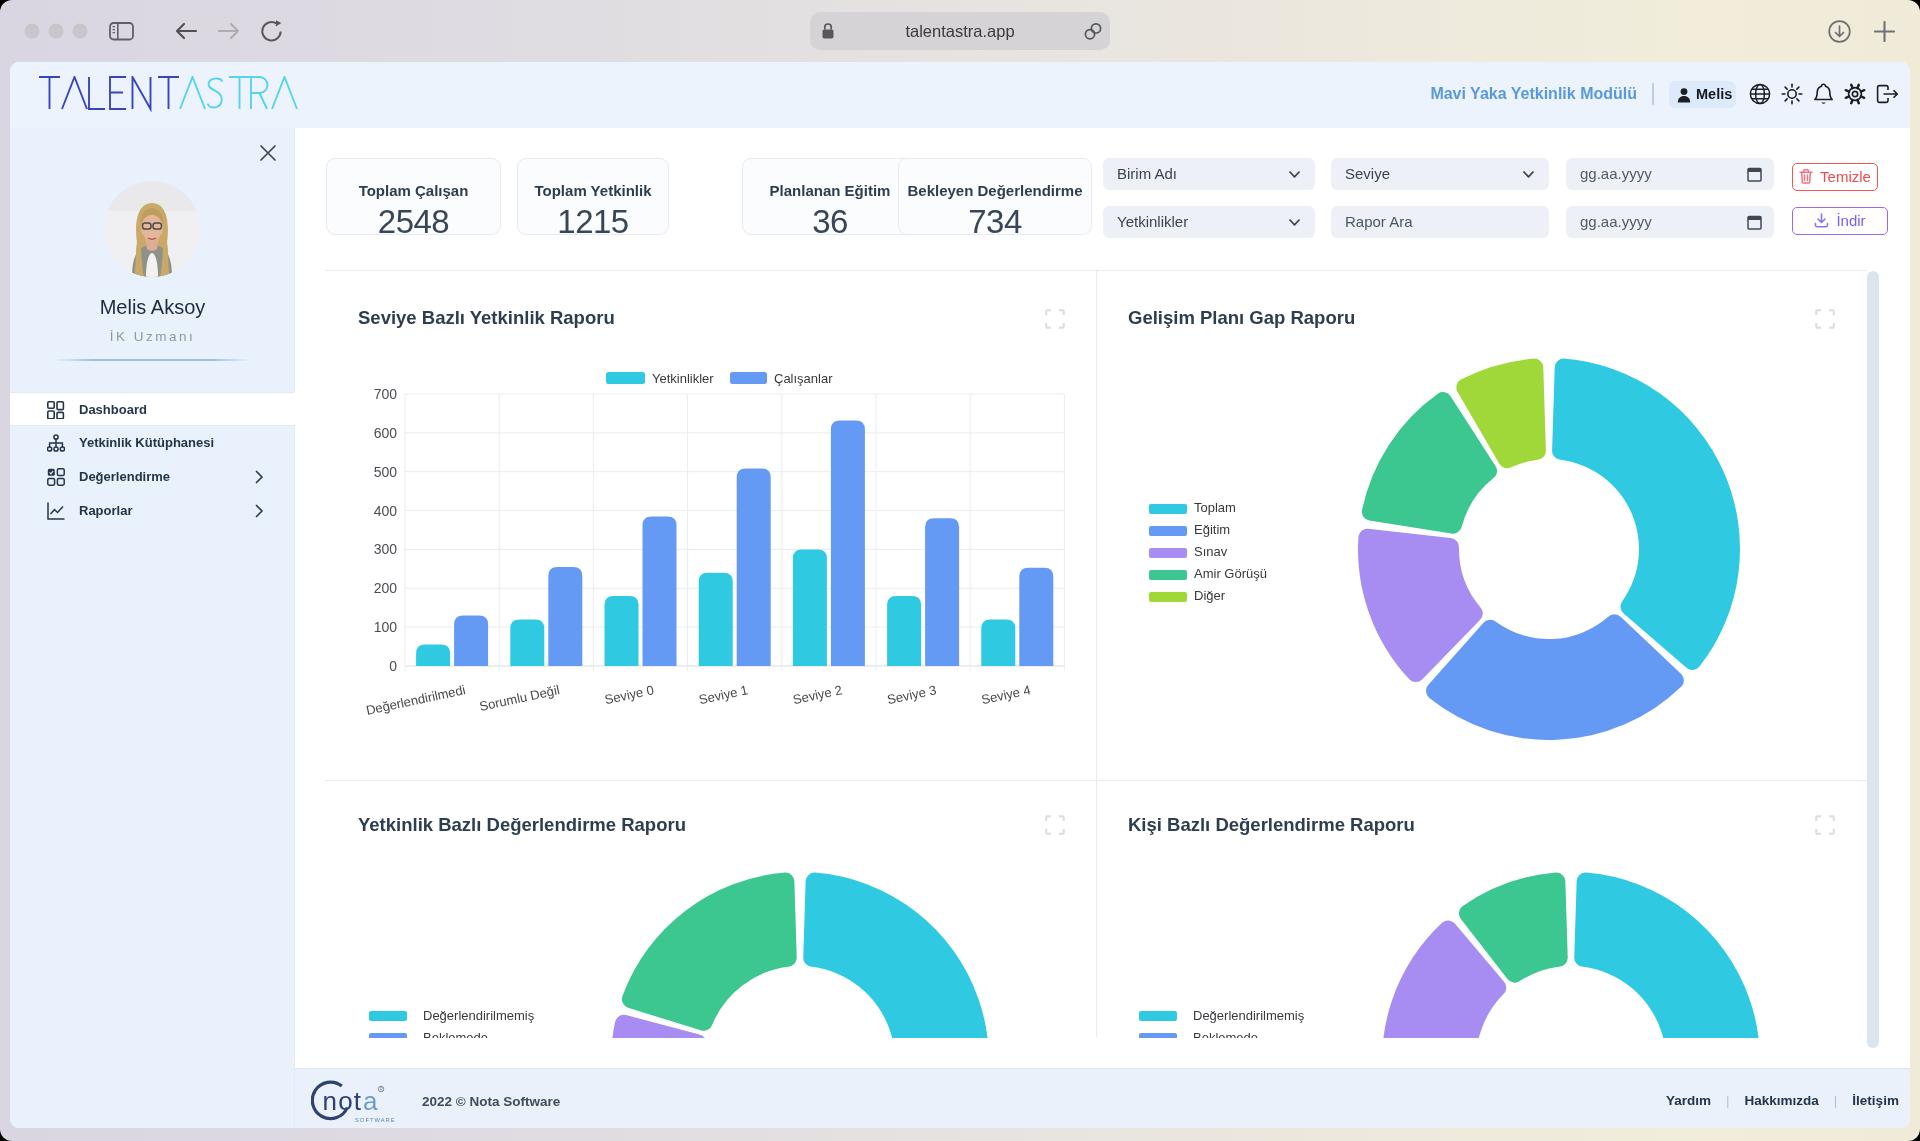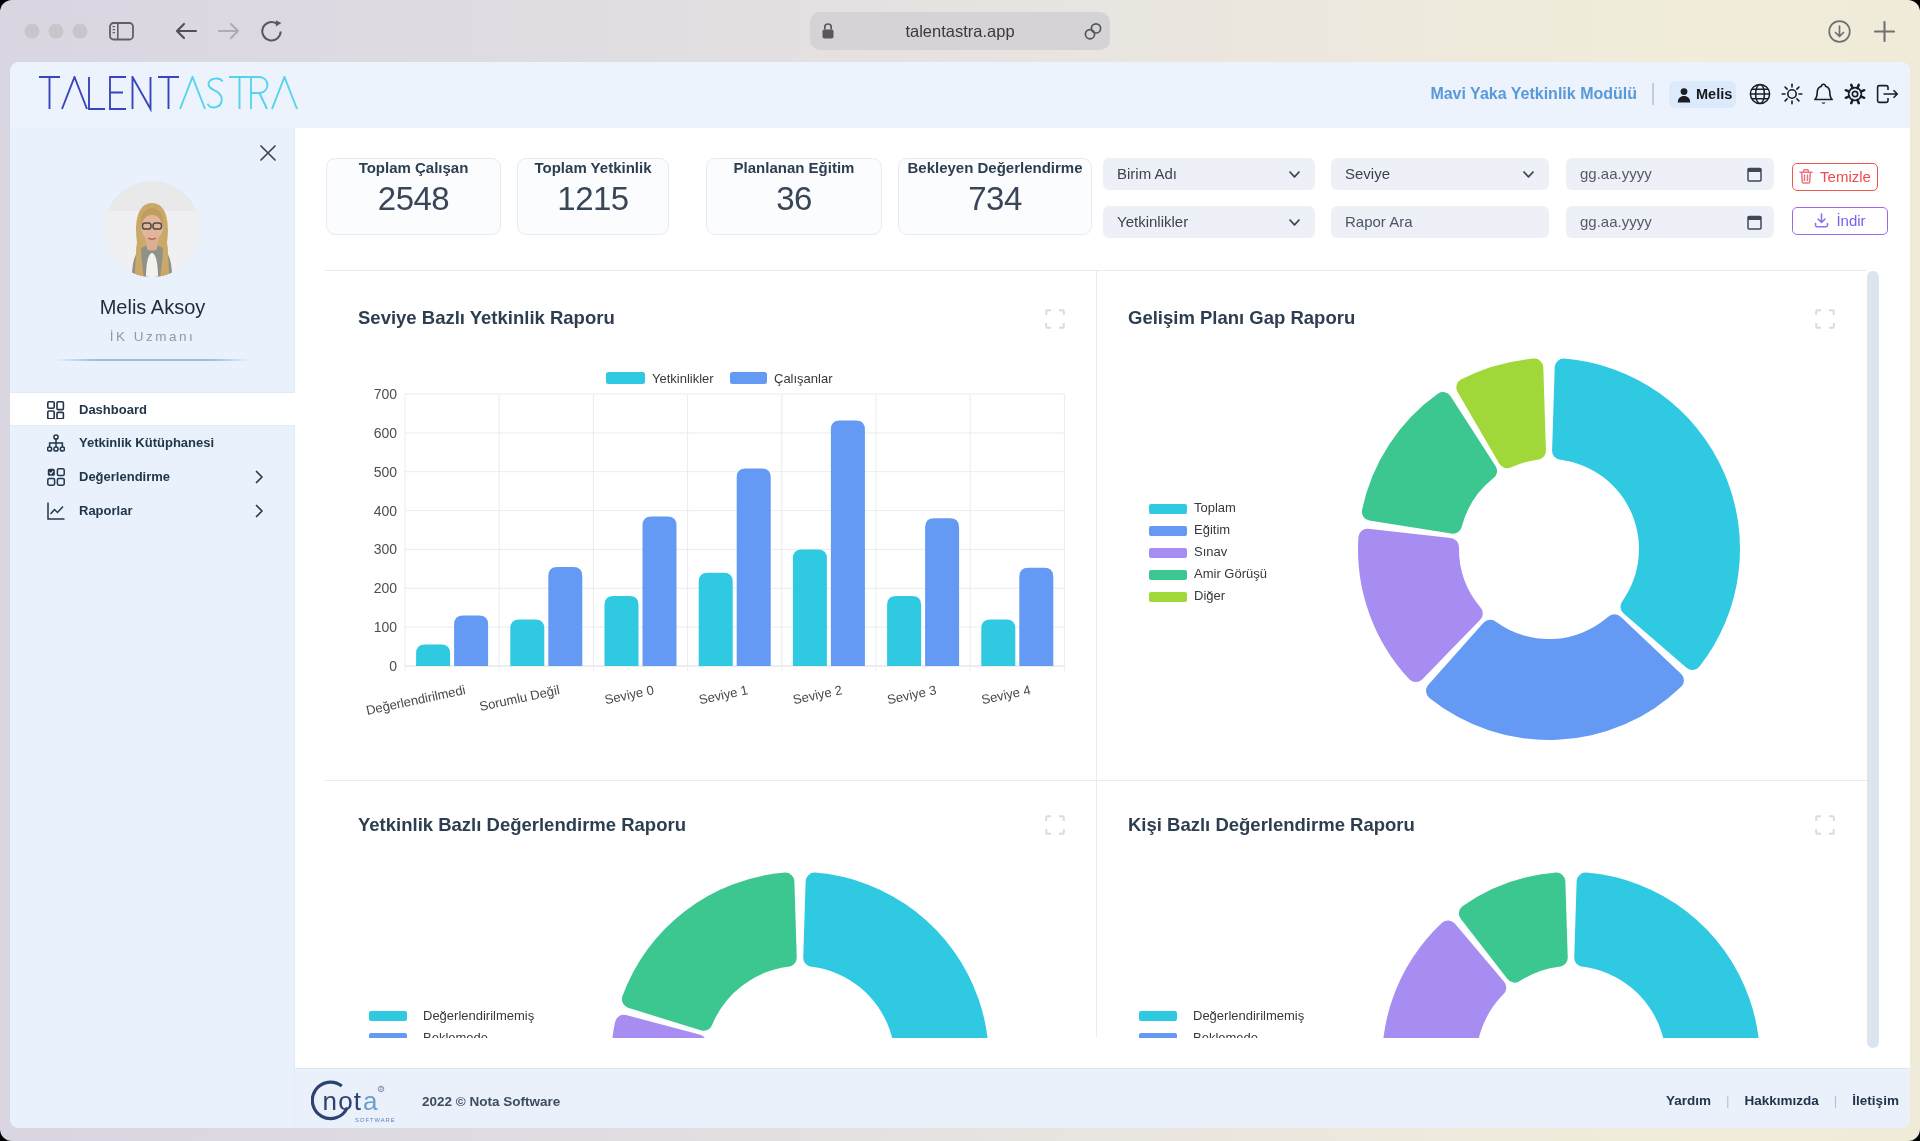--- a/index.html
+++ b/index.html
@@ -4,21 +4,21 @@
 *{margin:0;padding:0;box-sizing:border-box}
 html,body{width:1920px;height:1141px;background:#000;font-family:"Liberation Sans",sans-serif;overflow:hidden}
 .win{position:absolute;inset:0;border-radius:12px;overflow:hidden;
  background:linear-gradient(90deg,#d9d6e2 0%,#dedbe2 25%,#e8e4e0 55%,#f1edda 88%,#efebd8 100%)}
 .abs{position:absolute}
 .app{position:absolute;left:10px;top:62px;width:1900px;height:1066px;border-radius:9px;background:#fff;overflow:hidden}
 .hdr{position:absolute;left:0;top:0;width:1900px;height:82px;background:#ecf3fd}
 .sb{position:absolute;left:0;top:66px;width:285px;height:1000px;background:#e8f1fc;border-right:1px solid #e3ebf5}
 .ftr{position:absolute;left:285px;top:1006px;width:1615px;height:60px;background:#eaf1fb;border-top:1px solid #dbe6f3}
 .main{position:absolute;left:285px;top:66px;width:1615px;height:940px;background:#fff}
-.card{position:absolute;top:96px;height:77px;background:#fafcfe;border:1px solid #e7ebf1;border-radius:9px;text-align:center;padding-top:0}
+.card{position:absolute;top:96px;height:77px;background:#fafcfe;border:1px solid #e7ebf1;border-radius:9px;text-align:center;padding-top:23px}
 .card .t{white-space:nowrap;font-size:15px;font-weight:bold;color:#2d3e50}
 .card .n{font-size:33px;letter-spacing:-0.5px;color:#394657;margin-top:4px}
 .fld{position:absolute;height:32px;background:#edf1f7;border-radius:6px;font-size:15px;color:#3b4350;line-height:32px;padding-left:14px}
 .btn{position:absolute;height:28px;background:#fff;border-radius:5px;font-size:15px;line-height:26px;text-align:center}
 .ct{position:absolute;font-size:18.5px;font-weight:bold;color:#2d3e50;white-space:nowrap}
 .lgt{font-size:13px;color:#36393d;white-space:nowrap}
 .mrow{position:absolute;left:0;width:285px;height:34px;font-size:13px;font-weight:bold;color:#233649;line-height:34px}
 .mrow .mi{position:absolute;left:37px;top:8px}
 .mrow .ml{position:absolute;left:69px}
 </style></head>
@@ -202,21 +202,21 @@
       </div>
 <div class="main"></div>
 <div class="card" style="left:316px;width:175px">
         <div class="t">Toplam Çalışan</div>
         <div class="n">2548</div>
       </div>
 <div class="card" style="left:507px;width:152px">
         <div class="t">Toplam Yetkinlik</div>
         <div class="n">1215</div>
       </div>
-<div class="card" style="left:696px;width:176px">
+<div class="card" style="left:732px;width:176px">
         <div class="t">Planlanan Eğitim</div>
         <div class="n">36</div>
       </div>
 <div class="card" style="left:888px;width:194px">
         <div class="t">Bekleyen Değerlendirme</div>
         <div class="n">734</div>
       </div>
 <div class="fld" style="left:1093px;top:96px;width:212px">Birim Adı<svg class="abs" style="right:14px;top:12px" width="13" height="9" viewBox="0 0 13 9" fill="none">
           <path d="M1.5 1.5 L6.5 6.8 L11.5 1.5" stroke="#3f4854" stroke-width="1.8" fill="none" stroke-linejoin="round"></path>
         </svg></div>

